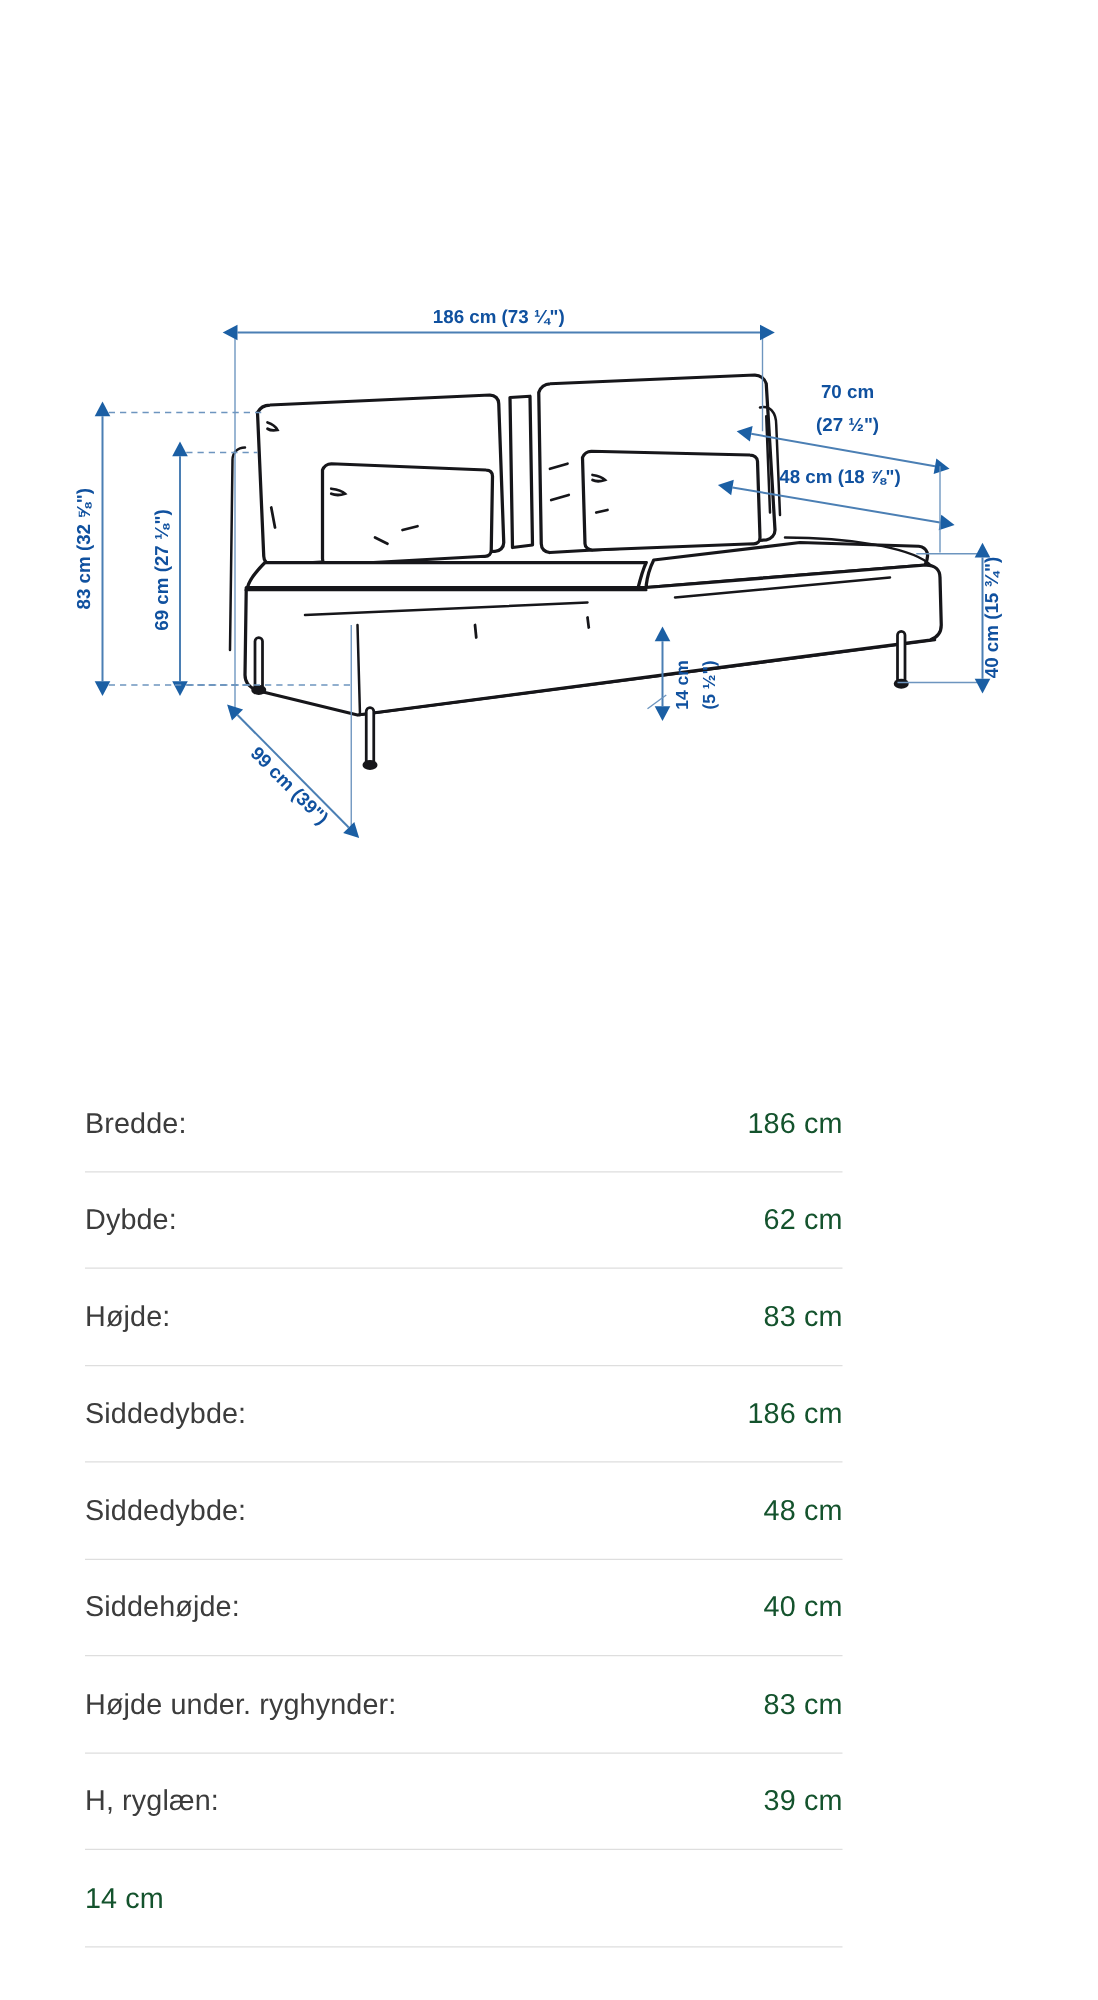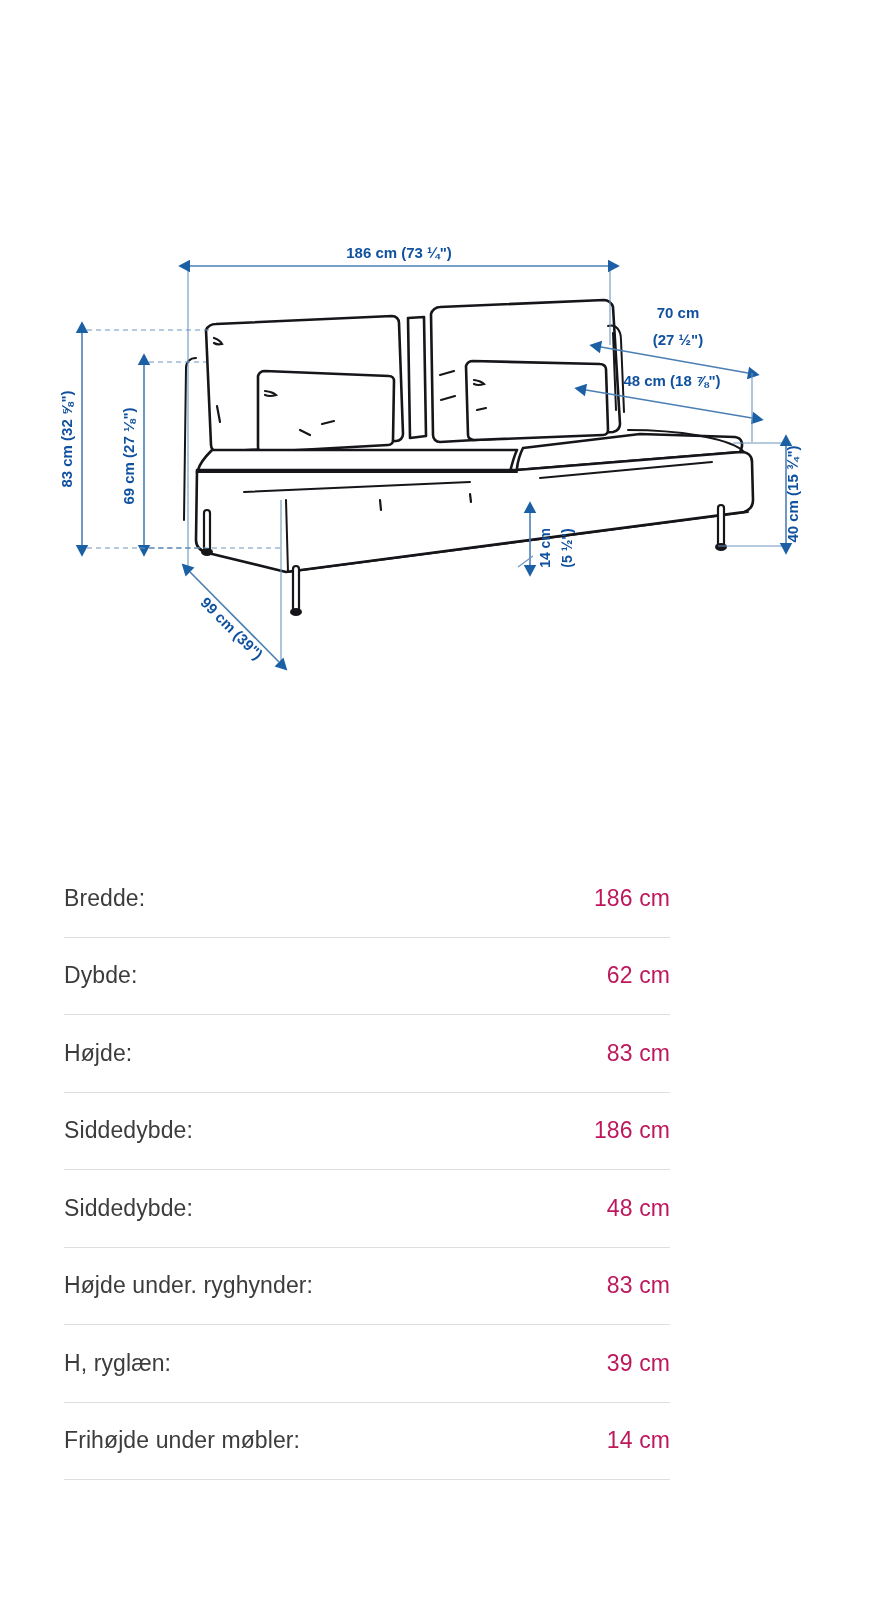--- a/index.html
+++ b/index.html
@@ -89,43 +89,44 @@
     stroke-width: 2.2;
     fill: #ffffff;
   }
   .leg-foot {
     fill: #16161a;
   }
 
   
   #spec-table {
     position: absolute;
-    left: 16px;
+    left: 0;
     top: 860px;
     width: 702px;
+    padding-left: 20px;
   }
   .spec-row {
     position: relative;
     display: flex;
     align-items: center;
     justify-content: space-between;
     height: 77.5px;
     margin: 0 48px;
     border-bottom: 1px solid #dedede;
     box-sizing: border-box;
   }
   .spec-label {
     font-size: 23px;
     color: #3c3c3c;
     letter-spacing: 0.1px;
     white-space: nowrap;
   }
   .spec-value {
     font-size: 23px;
-    color: #be185d;
+    color: #14532d;
     letter-spacing: 0.1px;
     white-space: nowrap;
     text-align: right;
   }
 </style>
 </head>
 <body>
 
 <div id="page">
 
@@ -288,30 +289,33 @@
     <div class="spec-row">
       <span class="spec-label">Siddedybde:</span>
       <span class="spec-value">186 cm</span>
     </div>
 
     <div class="spec-row">
       <span class="spec-label">Siddedybde:</span>
       <span class="spec-value">48 cm</span>
     </div>
 
+    <div class="spec-row">
+      <span class="spec-label">Siddehøjde:</span>
+      <span class="spec-value">40 cm</span>
+    </div>
 
     <div class="spec-row">
       <span class="spec-label">Højde under. ryghynder:</span>
       <span class="spec-value">83 cm</span>
     </div>
 
     <div class="spec-row">
       <span class="spec-label">H, ryglæn:</span>
       <span class="spec-value">39 cm</span>
     </div>
 
     <div class="spec-row">
-      <span class="spec-label">Frihøjde under møbler:</span>
       <span class="spec-value">14 cm</span>
     </div>
 
   </div>
 </div>
 
 </body></html>

